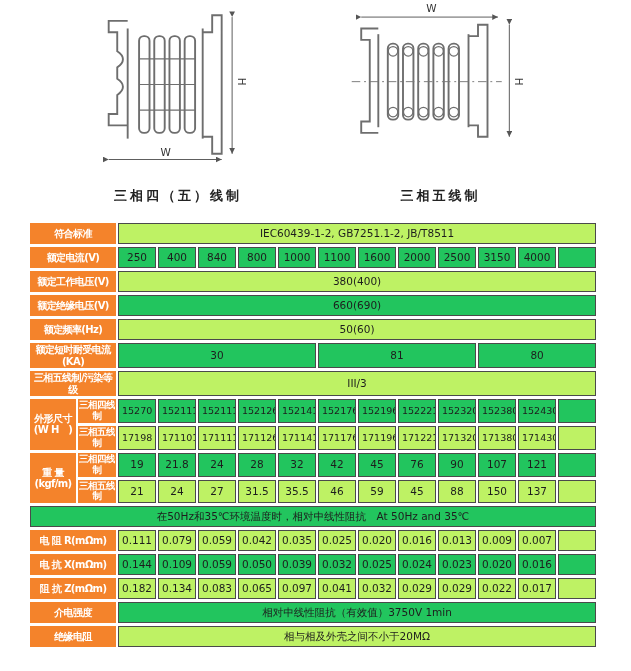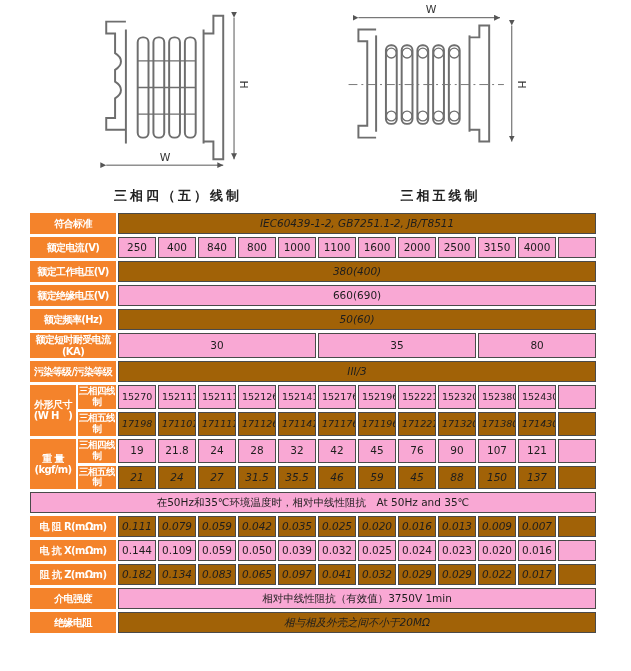--- a/index.html
+++ b/index.html
@@ -12,46 +12,46 @@
   }
   
   .drawings {
     position: absolute; top: 0; left: 0; width: 631px; height: 205px;
     display: flex; justify-content: center; gap: 60px;
   }
   .figure { display: flex; flex-direction: column; align-items: center; }
   .figure svg { display: block; }
   .caption {
     font-size: 13px; font-weight: bold; color: #222;
-    letter-spacing: 3px; margin-top: 12px;
+    letter-spacing: 3px; margin-top: 18px;
     font-family: "DejaVu Sans", sans-serif;
   }
   .dim-label { font-size: 11px; fill: #333; font-family: "DejaVu Sans", sans-serif; }
   
-  .spec-wrap { position: absolute; top: 210px; left: 28px; width: 572px; }
+  .spec-wrap { position: absolute; top: 220px; left: 28px; width: 572px; }
   table.spec {
     table-layout: fixed; border-collapse: separate; border-spacing: 2px 3px;
     width: 570px;
   }
   table.spec td {
     height: 21px; text-align: center; vertical-align: middle;
     overflow: hidden;
   }
   td.lab {
     background: #f4832b; color: #ffffff; font-weight: bold;
     font-size: 10px; letter-spacing: -0.6px; line-height: 1.15;
     white-space: pre-line; border: 1px solid #f4832b;
   }
   td.lab.sub { font-size: 9.5px; letter-spacing: -0.5px; }
   td.val {
     border: 1px solid #4a4a4a; font-size: 10.5px; color: #1d1d1d;
     white-space: pre; line-height: 1.1;
   }
-  td.val.white { background: #f9a8d4; }
-  td.val.blue  { background: #a16207; font-style: italic; }
+  td.val.white { background: #22c55e; }
+  td.val.blue  { background: #bef264; }
   .pairwrap { display: flex; justify-content: flex-start; padding: 0 3px; font-size: 9.5px; }
 </style>
 </head>
 <body>
 
 <div class="drawings">
 
   <div class="figure">
     <svg width="190" height="178" viewBox="0 0 190 178">
       <defs>
@@ -192,25 +192,25 @@
           <td class="val white" colspan="12">660(690)</td>
         </tr>
         <tr>
           <td class="lab" colspan="2">额定频率(Hz)</td>
           <td class="val blue" colspan="12">50(60)</td>
         </tr>
         <tr>
           <td class="lab" colspan="2">额定短时耐受电流
 (KA)</td>
           <td class="val white" colspan="5">30</td>
-          <td class="val white" colspan="4">35</td>
+          <td class="val white" colspan="4">81</td>
           <td class="val white" colspan="3">80</td>
         </tr>
         <tr>
-          <td class="lab" colspan="2">污染等级/污染等级</td>
+          <td class="lab" colspan="2">三相五线制/污染等级</td>
           <td class="val blue" colspan="12">III/3</td>
         </tr>
         <tr>
           <td class="lab" colspan="1" rowspan="2">外形尺寸
 (W H　)</td>
           <td class="lab sub">三相四线制</td>
           <td class="val white"><div class="pairwrap"><span>152</span><span>70</span></div></td>
           <td class="val white"><div class="pairwrap"><span>152</span><span>111</span></div></td>
           <td class="val white"><div class="pairwrap"><span>152</span><span>111</span></div></td>
           <td class="val white"><div class="pairwrap"><span>152</span><span>126</span></div></td>

